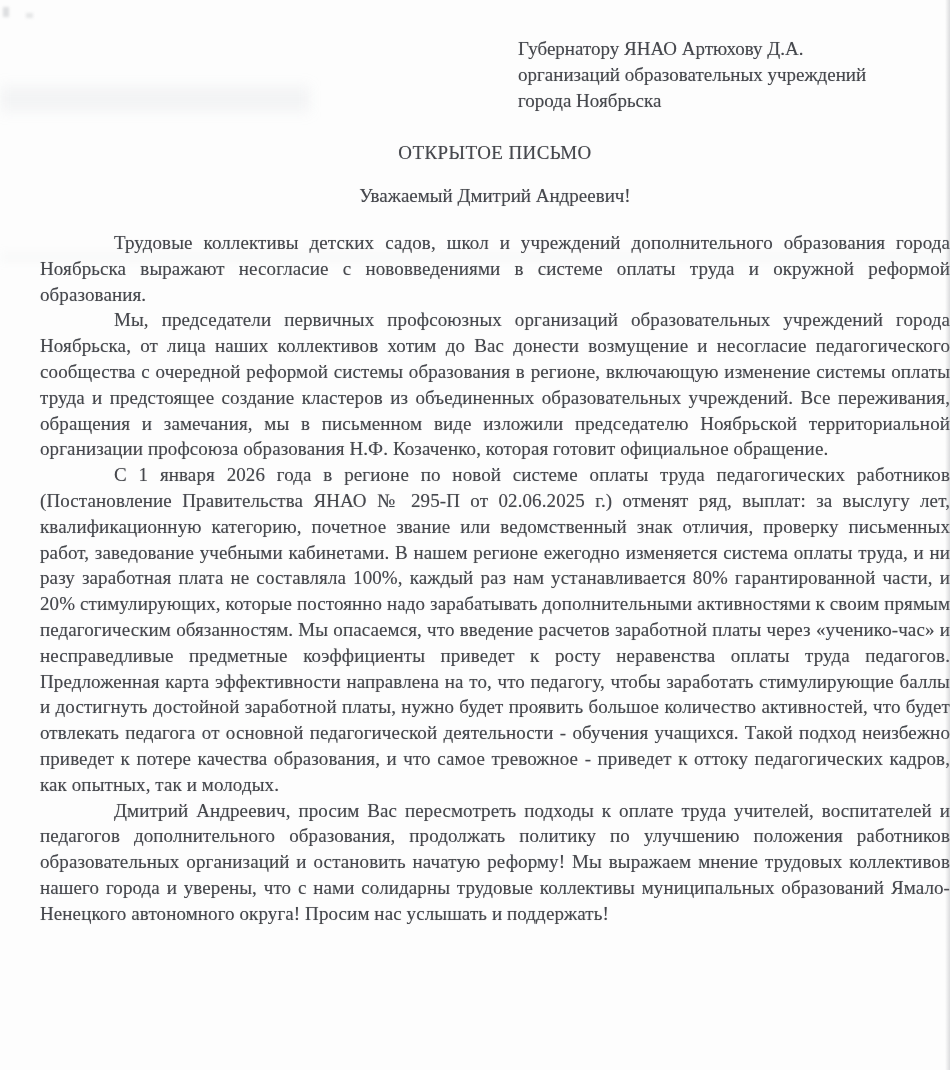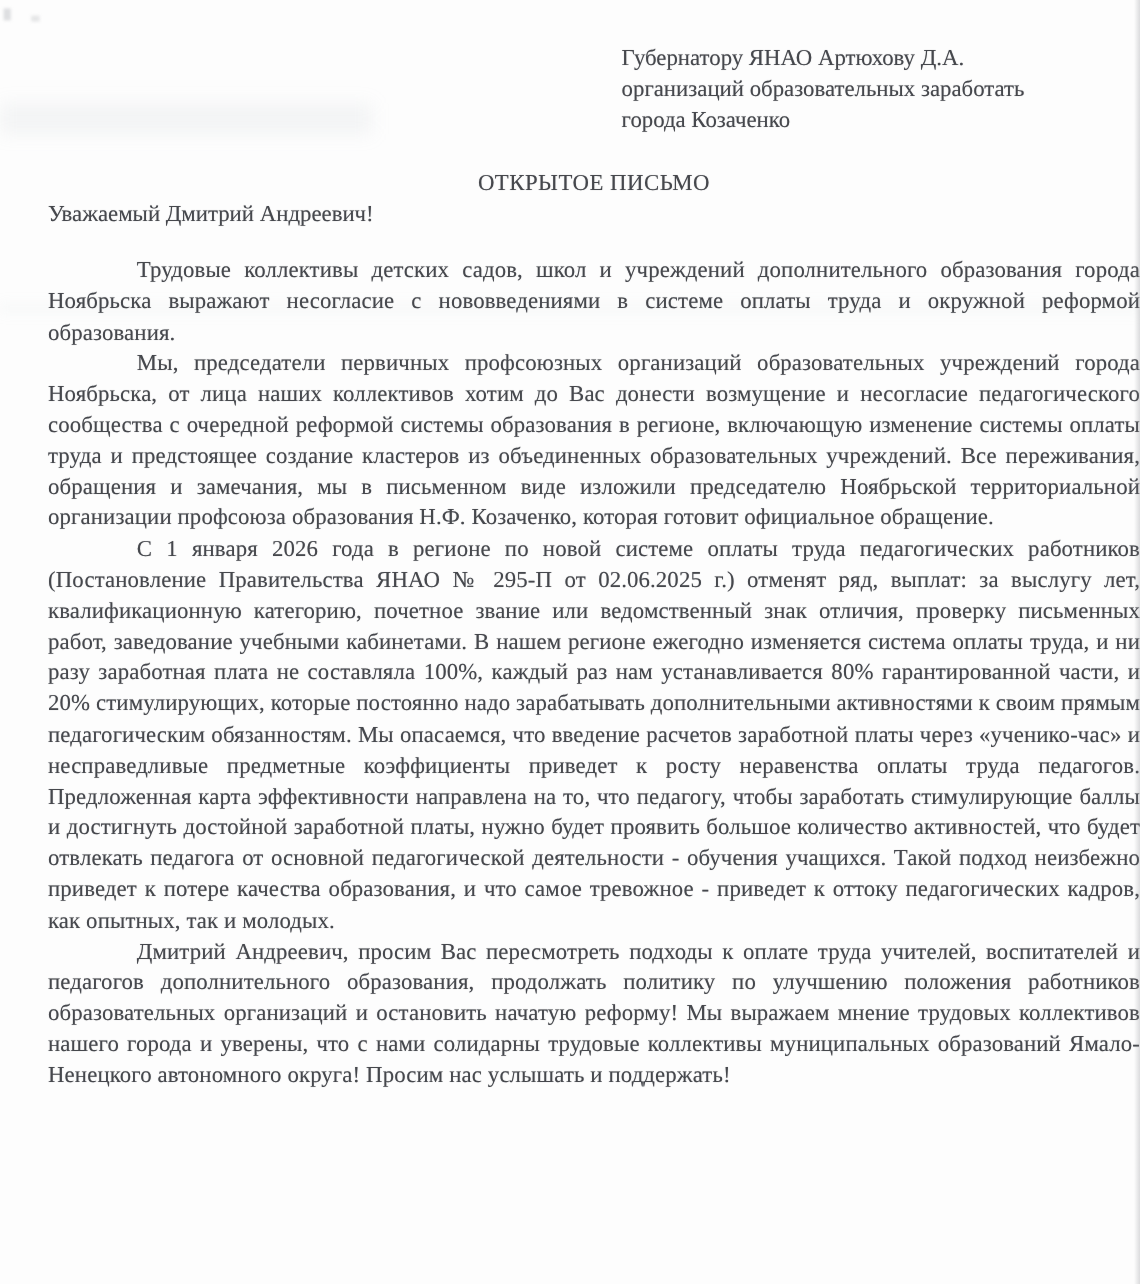--- a/index.html
+++ b/index.html
@@ -34,20 +34,22 @@
   .recipient-line {
     white-space: nowrap;
   }
   .letter-title {
     text-align: center;
     margin-top: 27px;
     letter-spacing: 0.4px;
     font-family: Liberation Serif, serif;
   }
   .salutation {
+    text-align: center;
+    margin-top: 17px;
   }
   .body-block {
     margin-top: 21px;
   }
   .para {
     margin: 0;
     text-align: justify;
     text-indent: 74px;
     letter-spacing: 0.1px;
   }
@@ -111,22 +113,22 @@
 
   <div class="scan-speck-1"></div>
   <div class="scan-speck-2"></div>
   <div class="scan-streak-a"></div>
   <div class="scan-streak-b"></div>
 
   <div class="content">
 
     <div class="recipient">
       <div class="recipient-line">Губернатору ЯНАО Артюхову Д.А.</div>
-      <div class="recipient-line">организаций образовательных заработать</div>
-      <div class="recipient-line">города Козаченко</div>
+      <div class="recipient-line">организаций образовательных учреждений</div>
+      <div class="recipient-line">города Ноябрьска</div>
     </div>
 
     <div class="letter-title">ОТКРЫТОЕ ПИСЬМО</div>
 
     <div class="salutation">Уважаемый Дмитрий Андреевич!</div>
 
     <div class="body-block">
         <p class="para"><span>Трудовые коллективы детских садов, школ и учреждений дополнительного образования города Ноябрьска выражают несогласие с нововведениями в системе оплаты труда и окружной реформой образования.</span></p>
         <p class="para"><span>Мы, председатели первичных профсоюзных организаций образовательных учреждений города Ноябрьска, от лица наших коллективов хотим до Вас донести возмущение и несогласие педагогического сообщества с очередной реформой системы образования в регионе, включающую изменение системы оплаты труда и предстоящее создание кластеров из объединенных образовательных учреждений. Все переживания, обращения и замечания, мы в письменном виде изложили председателю Ноябрьской территориальной организации профсоюза образования Н.Ф. Козаченко, которая готовит официальное обращение.</span></p>
         <p class="para"><span>С 1 января 2026 года в регионе по новой системе оплаты труда педагогических работников </span><span class="italic">(Постановление Правительства ЯНАО № 295-П от 02.06.2025 г.)</span><span> отменят ряд, выплат: за выслугу лет, квалификационную категорию, почетное звание или ведомственный знак отличия, проверку письменных работ, заведование учебными кабинетами. В нашем регионе ежегодно изменяется система оплаты труда, и ни разу заработная плата не составляла 100%, каждый раз нам устанавливается 80% гарантированной части, и 20% стимулирующих, которые постоянно надо зарабатывать дополнительными активностями к своим прямым педагогическим обязанностям. Мы опасаемся, что введение расчетов заработной платы через «ученико-час» и несправедливые предметные коэффициенты приведет к росту неравенства оплаты труда педагогов. Предложенная карта эффективности направлена на то, что педагогу, чтобы заработать стимулирующие баллы и достигнуть достойной заработной платы, нужно будет проявить большое количество активностей, что будет отвлекать педагога от основной педагогической деятельности - обучения учащихся. Такой подход неизбежно приведет к потере качества образования, и что самое тревожное - приведет к оттоку педагогических кадров, как опытных, так и молодых.</span></p>

